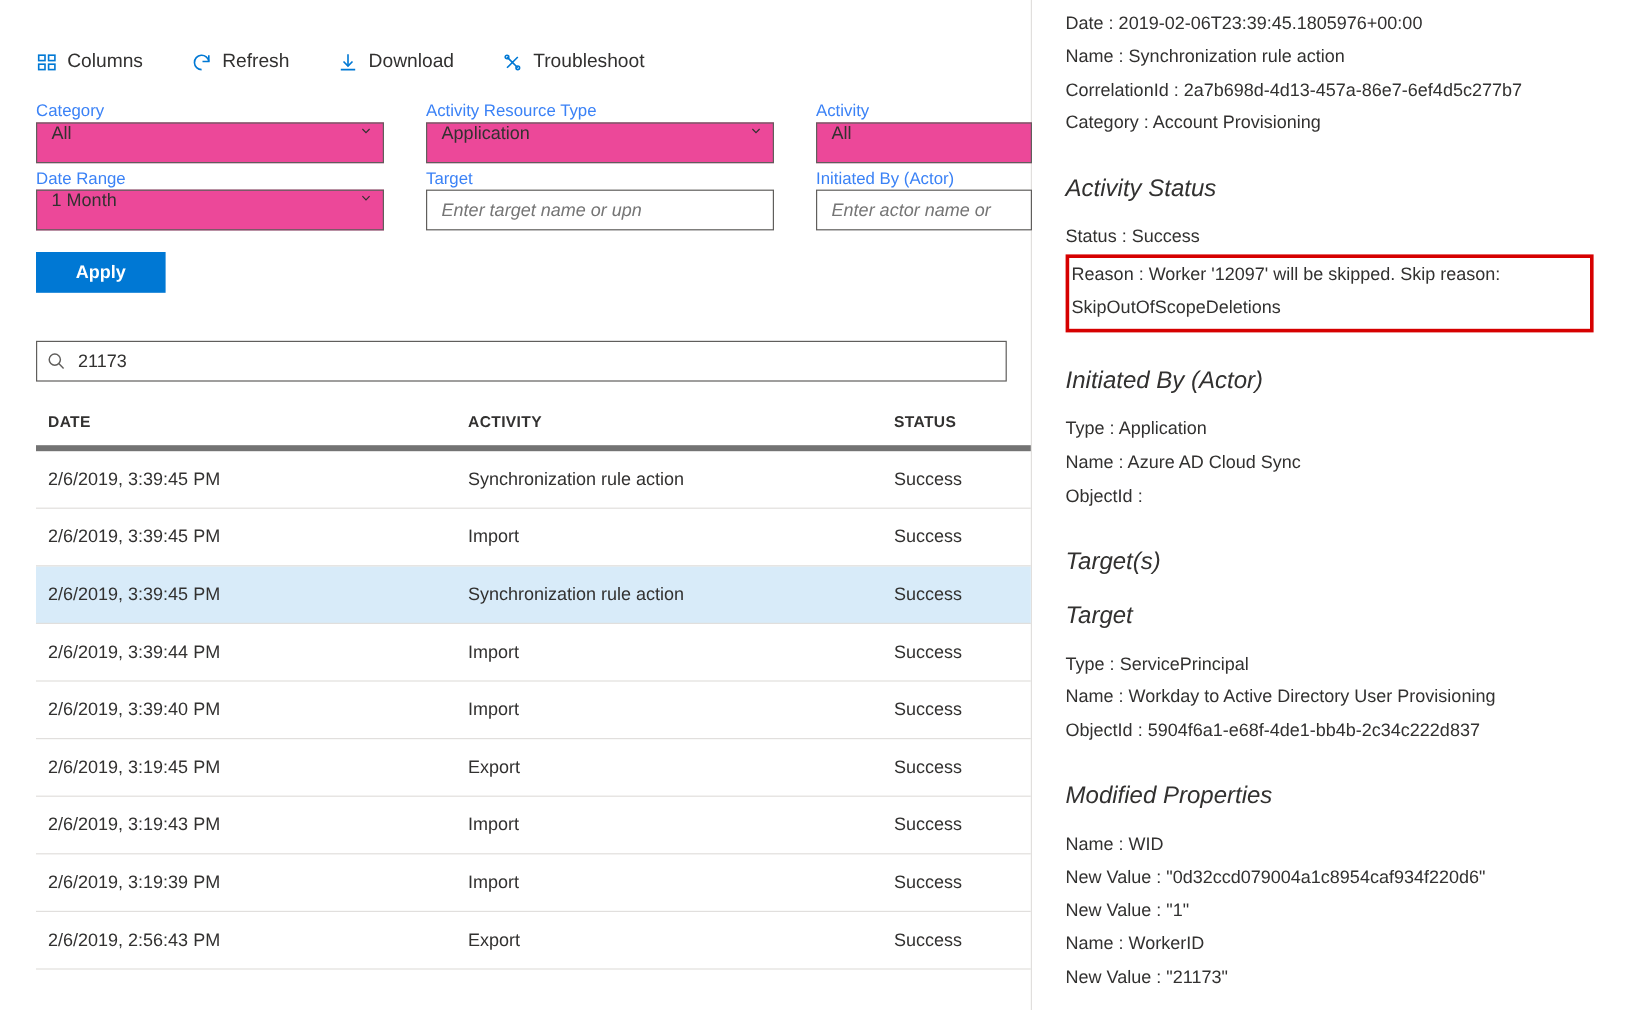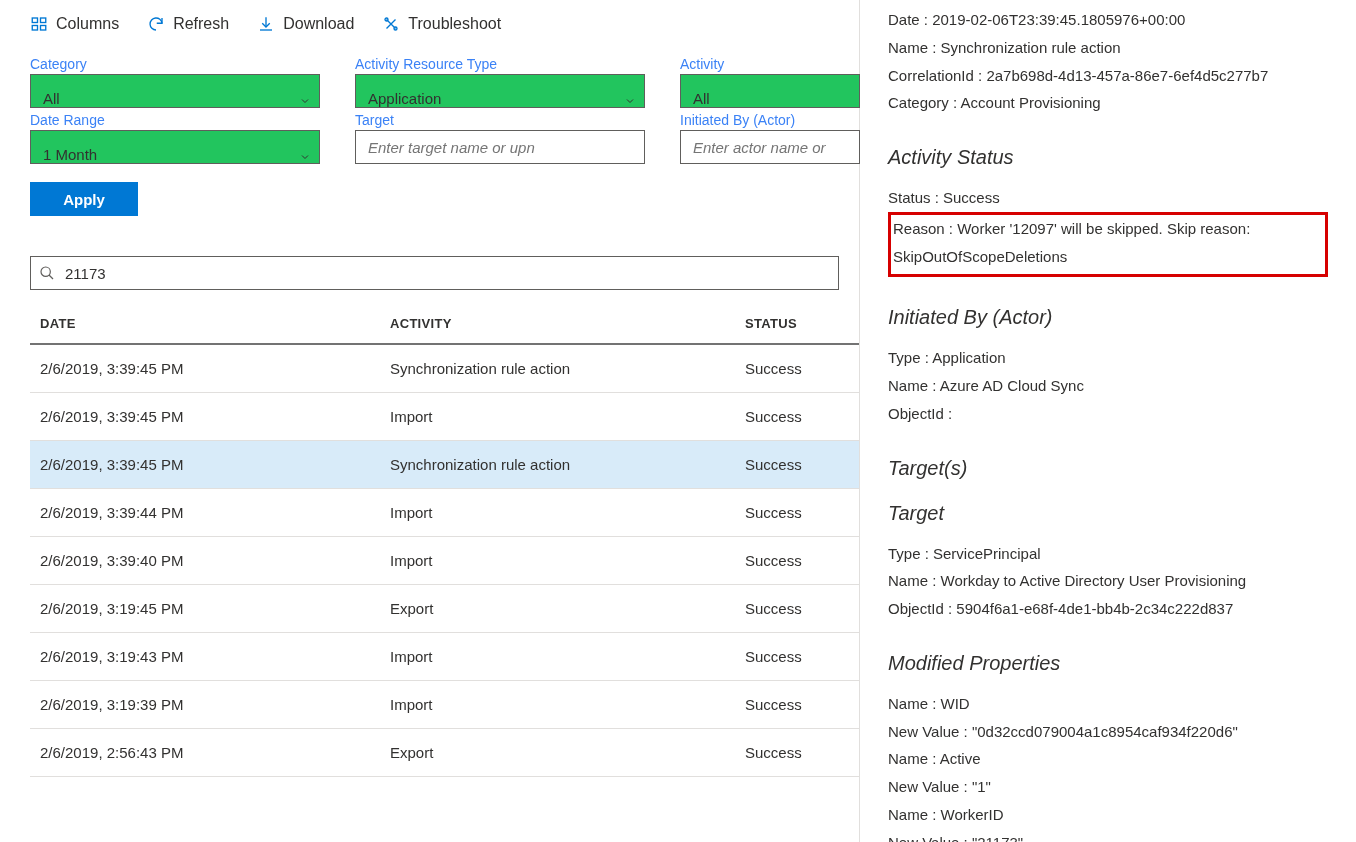--- a/index.html
+++ b/index.html
@@ -14,48 +14,49 @@
     height: 842px;
     overflow: hidden;
   }
   .main {
     width: 860px;
     padding: 10px 0 0 10px;
     border-right: 1px solid #e1dfdd;
   }
   .toolbar {
     display: flex;
-    gap: 28px;
+    gap: 40px;
     padding: 5px 20px 15px 20px;
+    margin-top: 28px;
   }
   .tool-item {
     display: flex;
     align-items: center;
     gap: 8px;
     color: #323130;
     font-size: 16px;
     cursor: pointer;
   }
   .tool-item svg { width: 18px; height: 18px; fill:none; stroke:#0078d4; stroke-width:1.8; }
   .filters {
     padding: 8px 20px 0 20px;
     display: grid;
     grid-template-columns: 290px 290px 180px;
     column-gap: 35px;
     row-gap: 4px;
   }
   .field-label { font-size: 14px; color: #3b82f6; margin-bottom:2px;}
   .select-box {
-    display:flex; justify-content:space-between; align-items:flex-end;
+    display:flex; justify-content:space-between; align-items:flex-start;
     border: 1px solid #605e5c;
     height: 34px;
     padding: 0 8px 0 12px;
     font-size: 15px;
     cursor:pointer;
-    background:#22c55e;
+    background:#ec4899;
   }
   .select-box .chev { width:12px; height:12px; }
   .text-input {
     border: 1px solid #605e5c;
     height: 34px;
     padding: 0 12px;
     font-size: 15px;
     font-style: italic;
     color: #605e5c;
     width:100%;
@@ -87,21 +88,21 @@
     margin: 14px 0 0 20px;
     border-collapse: collapse;
   }
   table.logs th {
     text-align:left;
     font-size: 13px;
     font-weight:700;
     letter-spacing: .3px;
     color:#323130;
     padding: 12px 10px;
-    border-bottom: 2px solid #737373;
+    border-bottom: 5px solid #737373;
   }
   table.logs td {
     padding: 15px 10px;
     border-bottom: 1px solid #e1dfdd;
     font-size: 15px;
   }
   table.logs tr.selected td { background:#d8ebf9; }
   .details {
     flex:1;
     padding: 6px 28px 10px 28px;
@@ -300,18 +301,17 @@
   <div id="target-lines">
       <div class="kv">Type : ServicePrincipal</div>
       <div class="kv">Name : Workday to Active Directory User Provisioning</div>
       <div class="kv">ObjectId : 5904f6a1-e68f-4de1-bb4b-2c34c222d837</div>
     </div>
 
   <h3>Modified Properties</h3>
   <div id="modprop-lines">
       <div class="kv">Name : WID</div>
       <div class="kv">New Value : "0d32ccd079004a1c8954caf934f220d6"</div>
-      <div class="kv">Name : Active</div>
       <div class="kv">New Value : "1"</div>
       <div class="kv">Name : WorkerID</div>
       <div class="kv">New Value : "21173"</div>
     </div>
 </div>
 
 </body></html>

